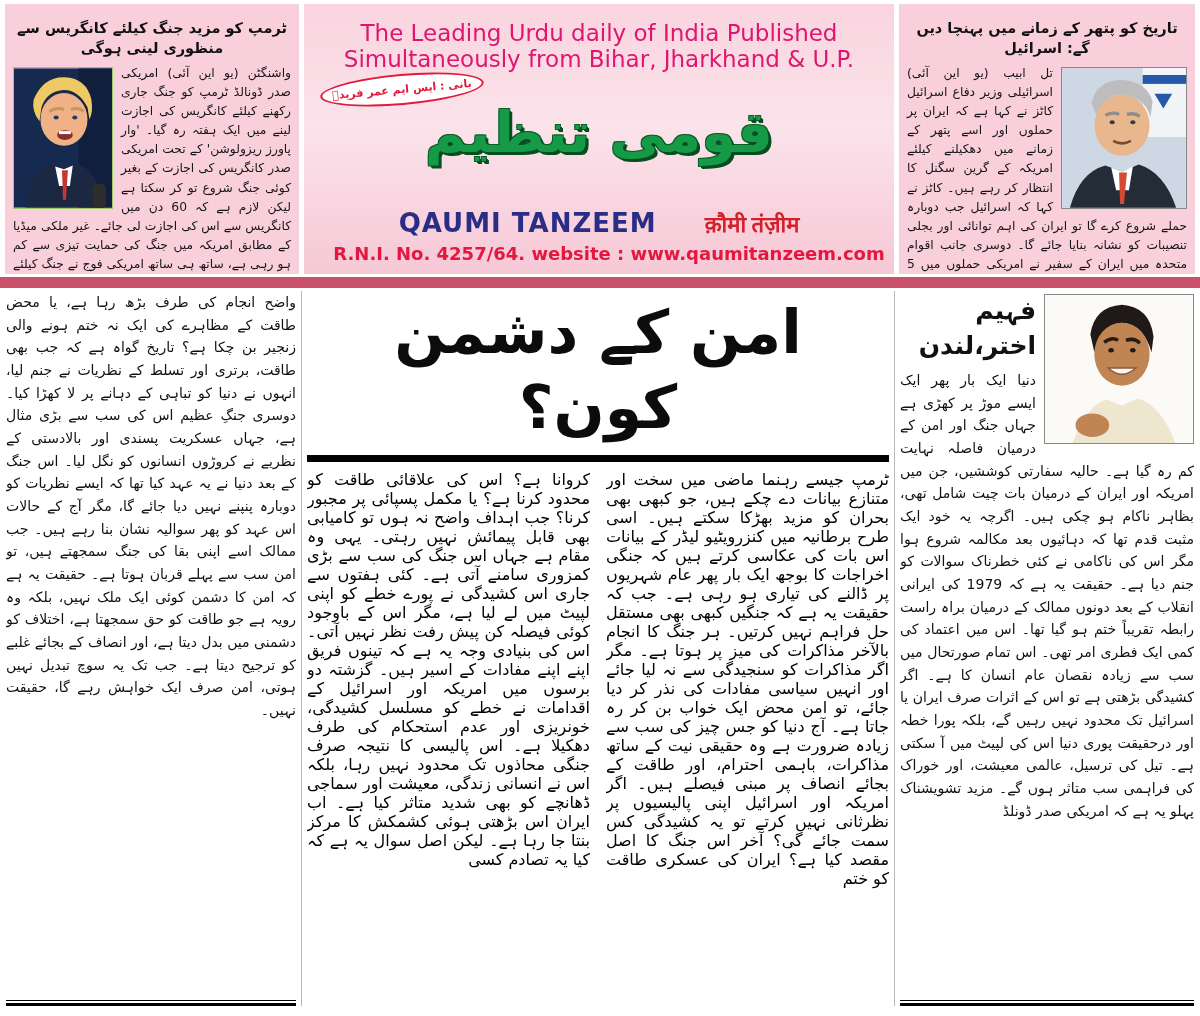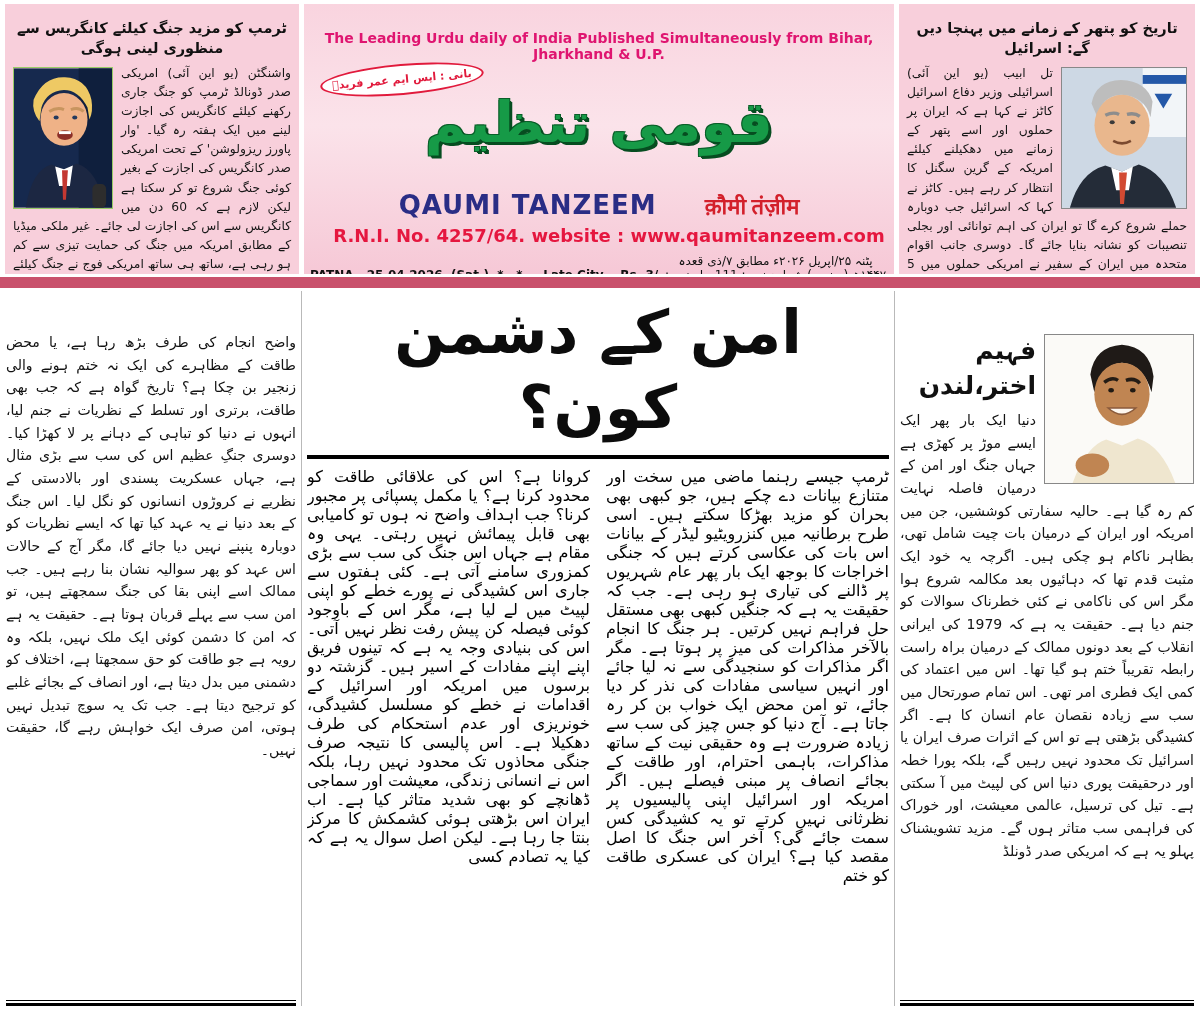--- a/index.html
+++ b/index.html
@@ -15,55 +15,55 @@
   .story-headline { direction:rtl; text-align:center; font-weight:bold; color:#111;
                     font-size:14.5px; line-height:1.4; margin:12px 0 5px; }
   .story-body { font-size:12.3px; line-height:1.56; color:#161616; }
   .story-body svg { shape-outside:margin-box; }
   .ph-left  { float:left;  margin:3px 8px 3px 0; border:1px solid #9c6; }
   .ph-right { float:right; margin:3px 0 3px 8px; border:1px solid #888; }
 
   .mast-center { background:#f8cfdb; height:270px; position:relative; text-align:center;
                  overflow:hidden;
                  background:linear-gradient(180deg,#f9d4df 0%,#fbe3ea 45%,#f6c8d6 100%); }
-  .banner-line { padding-top:26px; font-size:14px; font-weight:bold; color:#df1570; }
+  .banner-line { padding-top:16px; font-size:23px; font-weight:normal; color:#df1570; }
   .logo-wrap { position:relative; height:126px; margin-top:2px; }
   .founder-badge { position:absolute; left:16px; top:0; background:#fff;
                    border:2px solid #e11a3c; border-radius:50%; padding:7px 10px;
                    color:#e11a3c; font-size:11px; font-weight:bold; transform:rotate(-5deg);
                    direction:rtl; white-space:nowrap; }
   .logo-calli { direction:rtl; font-size:56px; line-height:118px; font-weight:bold;
                 color:#169a47;
                 text-shadow:3px 3px 0 #064d20,-1px -1px 0 #0a5f29,1px -1px 0 #0a5f29,
                             -1px 1px 0 #0a5f29,2px 2px 0 #064d20; }
   .logo-subline { display:flex; justify-content:center; align-items:baseline; gap:48px;
-                  margin-top:0; }
+                  margin-top:8px; }
   .logo-latin { font-size:26px; font-weight:bold; color:#2a2d85; letter-spacing:1px; }
   .logo-hindi { font-size:22px; font-weight:bold; color:#d3202b;font-family:Liberation Serif, serif; }
   .rni-line { margin-top:5px; font-size:18px; font-weight:bold; color:#e5173f;padding-left:20px; }
   .dateline { display:flex; justify-content:space-between; align-items:center;
               padding:8px 6px 0; font-size:12px; color:#111; font-weight:bold; }
   .dateline .en { white-space:pre; }
   .dateline .ur { direction:rtl; font-weight:normal; font-size:12px; }
 
   .sep-bar { height:11px; background:#c9516c; margin-top:3px; }
 
   
   .article { display:grid; grid-template-columns:290px 1px 1fr 1px 294px; column-gap:5px;
              padding:3px 6px 6px; height:724px; }
   .vdiv { background:#b9b9b9; }
   .acol { display:flex; flex-direction:column; overflow:hidden; }
-  .acol .flow { flex:1; overflow:hidden; font-size:14px; line-height:1.62; color:#111;margin-top:40px; }
+  .acol .flow { flex:1; overflow:hidden; font-size:14px; line-height:1.62; color:#111; }
   .endrule { border-top:1.5px solid #000; border-bottom:3.5px solid #000; height:6px;
              margin-top:auto; flex-shrink:0; }
 
   .middle { display:flex; flex-direction:column; overflow:hidden; }
   .main-headline { direction:rtl; text-align:center; font-size:60px; font-weight:bold;
                    color:#0c0c0c; line-height:1.25; padding:4px 8px 10px;
-                   border-bottom:4px solid #000000; letter-spacing:-1px; }
+                   border-bottom:7px solid #000000; letter-spacing:-1px; }
   .midcols { flex:1; display:flex; gap:16px; padding-top:8px; overflow:hidden; }
   .mcol { flex:1; display:flex; flex-direction:row; overflow:hidden; }
 
   .byline { direction:rtl; font-size:25px; font-weight:bold; color:#111;
             line-height:1.4; margin:2px 0 6px; text-align:right; }
 </style>
 </head>
 <body>
 
 <div class="page">

